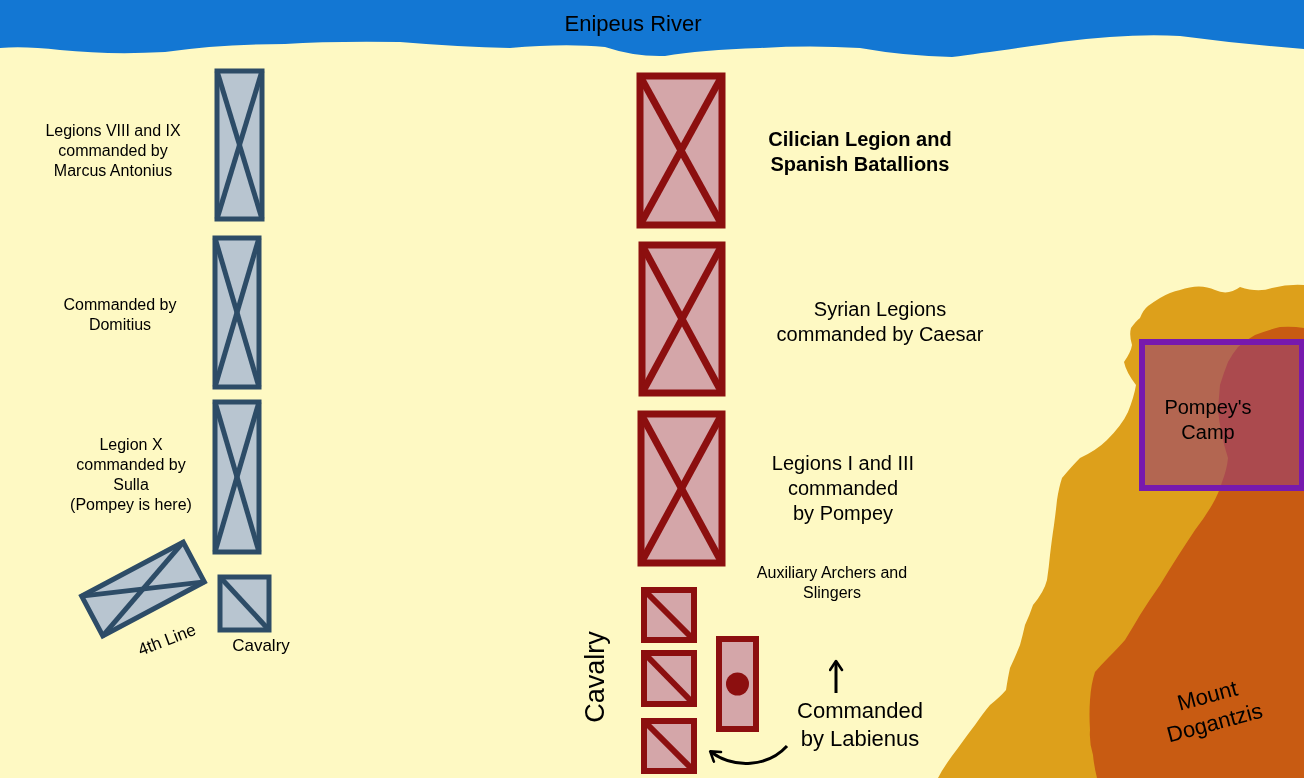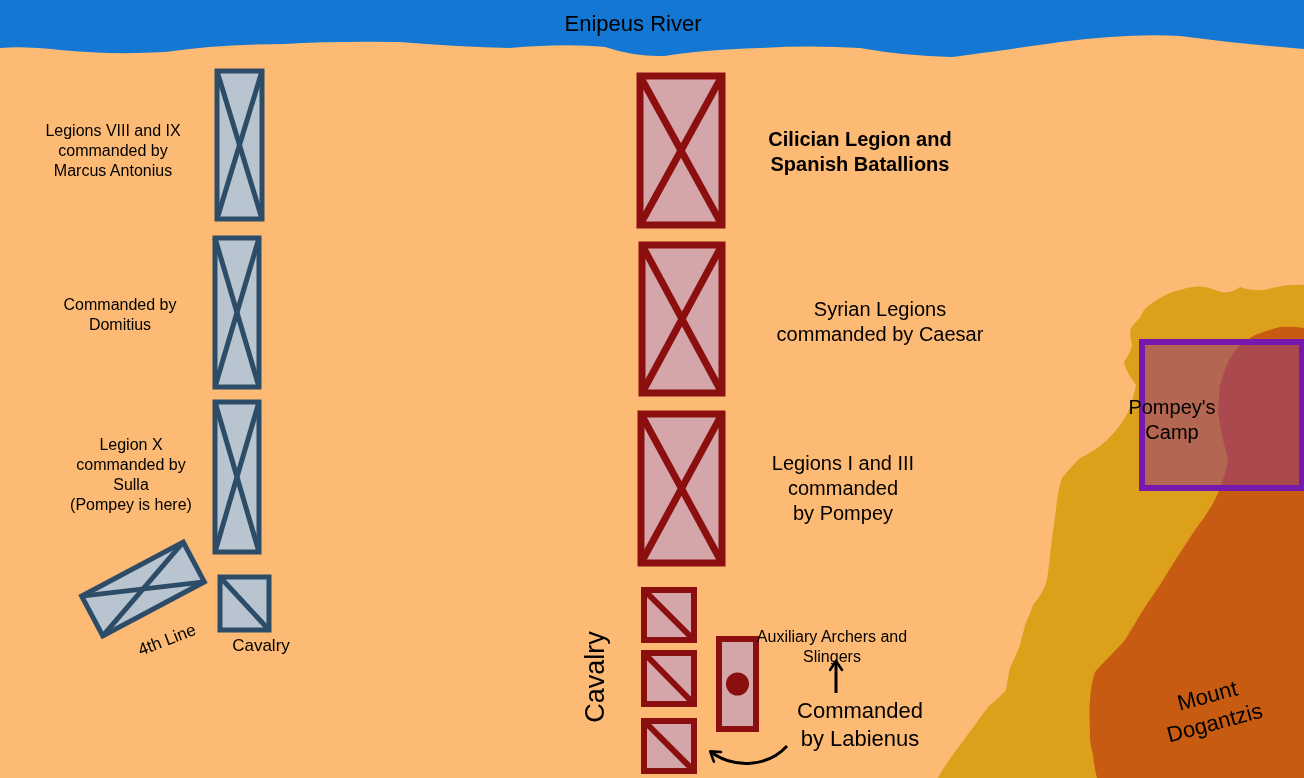--- a/index.html
+++ b/index.html
@@ -1,21 +1,21 @@
 <!DOCTYPE html>
 <html><head>
 <meta charset="utf-8">
 <style>
   html, body { margin: 0; padding: 0; background: #ffffff; }
   #stage {
     position: relative;
     width: 1304px;
     height: 778px;
     overflow: hidden;
-    background: #fdba74;
+    background: #fef9c3;
     font-family: "Liberation Sans", "DejaVu Sans", sans-serif;
   }
   #map-svg { position: absolute; left: 0; top: 0; }
   .label {
     position: absolute;
     color: #000000;
     text-align: center;
     white-space: pre-line;
     line-height: 1.25;
     transform-origin: center center;
@@ -154,25 +154,25 @@
 
   <div class="label" style="left:880px; top:322px; font-size:20px; transform:translate(-50%,-50%);">Syrian Legions
 commanded by Caesar</div>
 
   <div class="label" style="left:843px; top:488px; font-size:20px; transform:translate(-50%,-50%);">Legions I and III
 commanded
 by Pompey</div>
 
   <div class="label" style="left:596px; top:677px; font-size:27px; transform:translate(-50%,-50%) rotate(-90deg);">Cavalry</div>
 
-  <div class="label" style="left:832px; top:647px; font-size:16px; transform:translate(-50%,-50%);">Auxiliary Archers and
+  <div class="label" style="left:832px; top:583px; font-size:16px; transform:translate(-50%,-50%);">Auxiliary Archers and
 Slingers</div>
 
   <div class="label" style="left:860px; top:724px; font-size:22px; transform:translate(-50%,-50%);">Commanded
 by Labienus</div>
 
-  <div class="label" style="left:1172px; top:420px; font-size:20px; transform:translate(-50%,-50%);">Pompey's
+  <div class="label" style="left:1208px; top:420px; font-size:20px; transform:translate(-50%,-50%);">Pompey's
 Camp</div>
 
   <div class="label" style="left:1211px; top:709px; font-size:22px; transform:translate(-50%,-50%) rotate(-15deg);">Mount
 Dogantzis</div>
 
 </div>
 
 </body></html>

